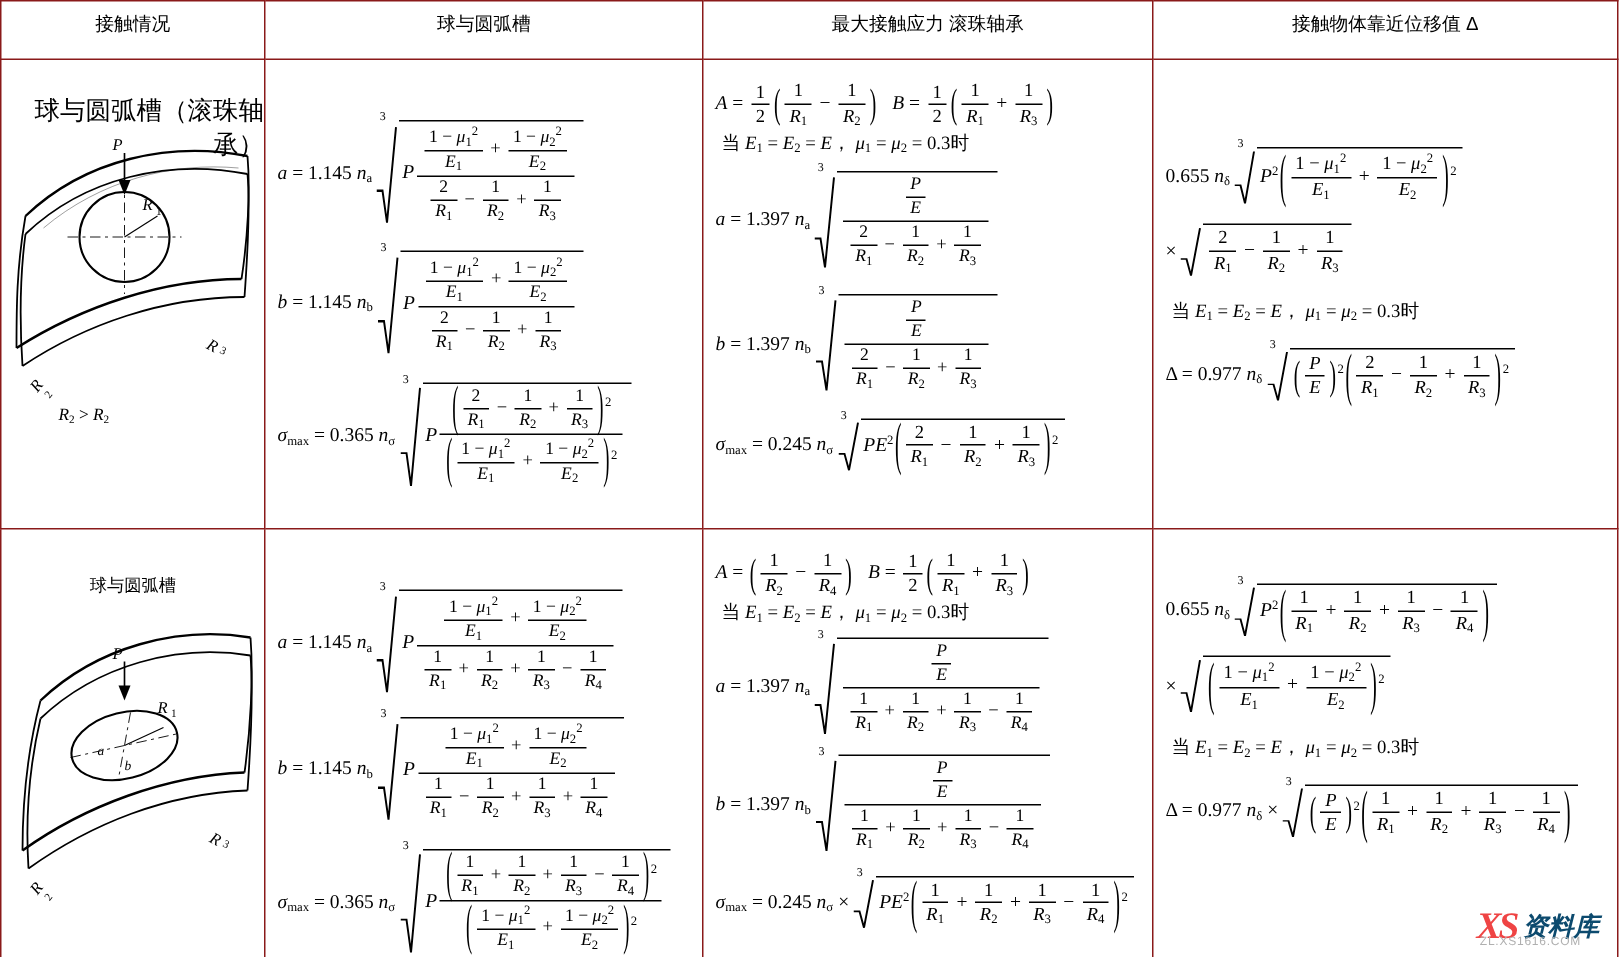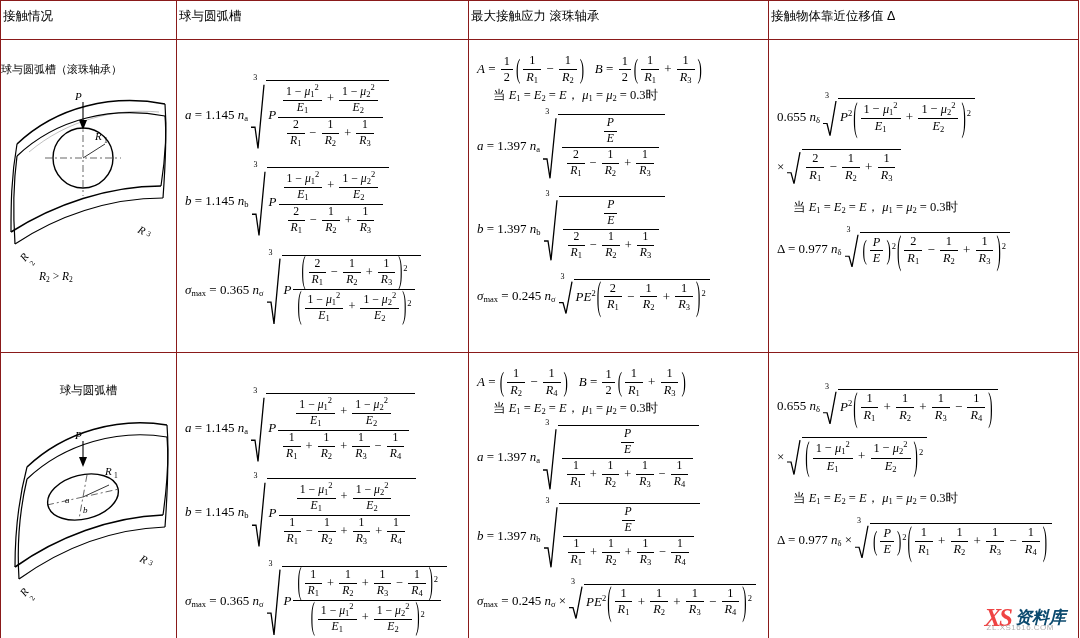--- a/index.html
+++ b/index.html
@@ -30,21 +30,21 @@
     border: 1px solid #8a1a1a;
     vertical-align: top;
     padding: 0;
   }
   table.main thead th {
     border-top: 1px solid #8a1a1a;
     border-bottom: 1px solid #8a1a1a;
     font-weight: normal;
     font-family: "Liberation Sans", sans-serif;
     font-size: 12.5px;
-    text-align: left;
+    text-align: center;
     padding: 7px 2px 7px 2px;
     height: 24px;
     background: #fff;
   }
   .col1 { width: 176px; }
   .col2 { width: 292px; }
   .col3 { width: 300px; }
   .col4 { width: 310px; }
 
   .cell-inner {
@@ -142,35 +142,35 @@
     padding-right: 3px;
   }
 
   
   .figcell {
     position: relative;
     height: 100%;
   }
   .figcap {
     font-family: "Liberation Sans", sans-serif;
-    font-size: 11px;
-    text-align: left;
+    font-size: 17px;
+    text-align: right;
     padding-top: 22px;
   }
   .figcap2 {
     font-family: "Liberation Sans", sans-serif;
     font-size: 11.5px;
     text-align: center;
     padding-top: 30px;
   }
   .figsvg { position: absolute; left: 8px; }
 
   .note {
     font-size: 12.5px;
-    margin: 4px 0 8px 16px;
+    margin: 4px 0 8px 4px;
   }
 
   
   .watermark {
     position: absolute;
     right: 12px;
     bottom: 6px;
     display: flex;
     align-items: center;
     gap: 4px;

